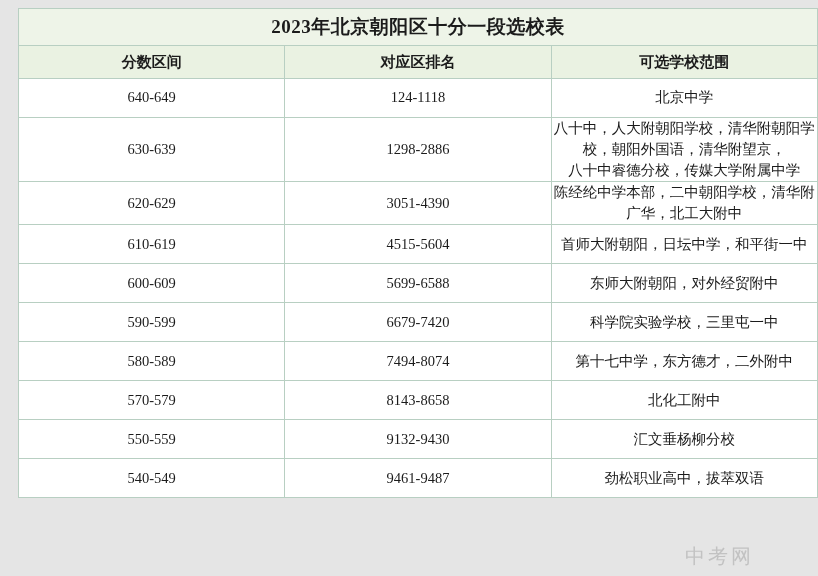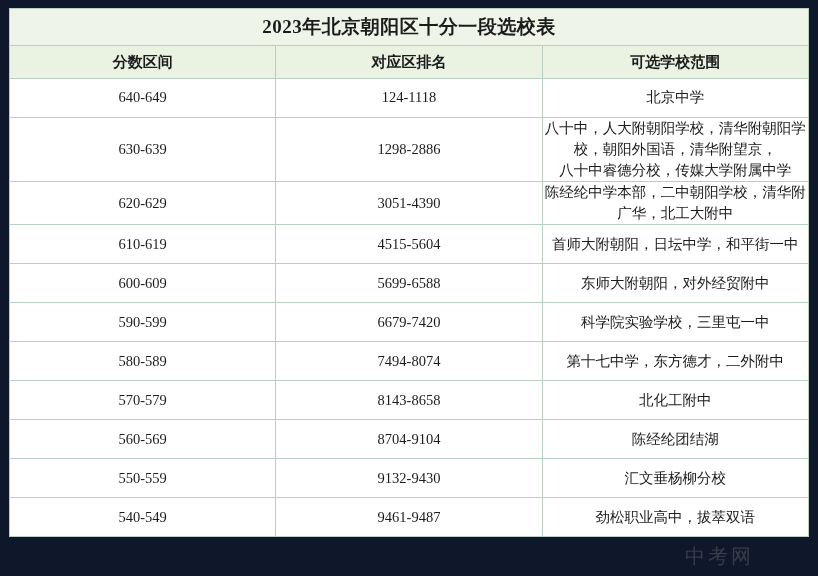--- a/index.html
+++ b/index.html
@@ -10,22 +10,22 @@
   body {
     width: 818px;
     height: 576px;
     overflow: hidden;
     font-family: "Liberation Serif", "DejaVu Serif", serif;
   }
   .sheet {
     width: 818px;
     height: 576px;
     box-sizing: border-box;
-    padding: 8px 9px 0 9px;
-    background: #0f172a;
+    padding: 8px 9px 0 18px;
+    background: #e5e5e5;
     position: relative;
   }
   table.grid {
     width: 800px;
     border-collapse: collapse;
     table-layout: fixed;
   }
   table.grid td, table.grid th {
     border: 1px solid #b8cfc2;
     padding: 0;
@@ -139,25 +139,20 @@
         <td class="cell col-rank">7494-8074</td>
         <td class="cell col-schools">第十七中学，东方德才，二外附中</td>
       </tr>
 
       <tr>
         <td class="cell col-range">570-579</td>
         <td class="cell col-rank">8143-8658</td>
         <td class="cell col-schools">北化工附中</td>
       </tr>
 
-      <tr>
-        <td class="cell col-range">560-569</td>
-        <td class="cell col-rank">8704-9104</td>
-        <td class="cell col-schools">陈经纶团结湖</td>
-      </tr>
 
       <tr>
         <td class="cell col-range">550-559</td>
         <td class="cell col-rank">9132-9430</td>
         <td class="cell col-schools">汇文垂杨柳分校</td>
       </tr>
 
       <tr>
         <td class="cell col-range">540-549</td>
         <td class="cell col-rank">9461-9487</td>

